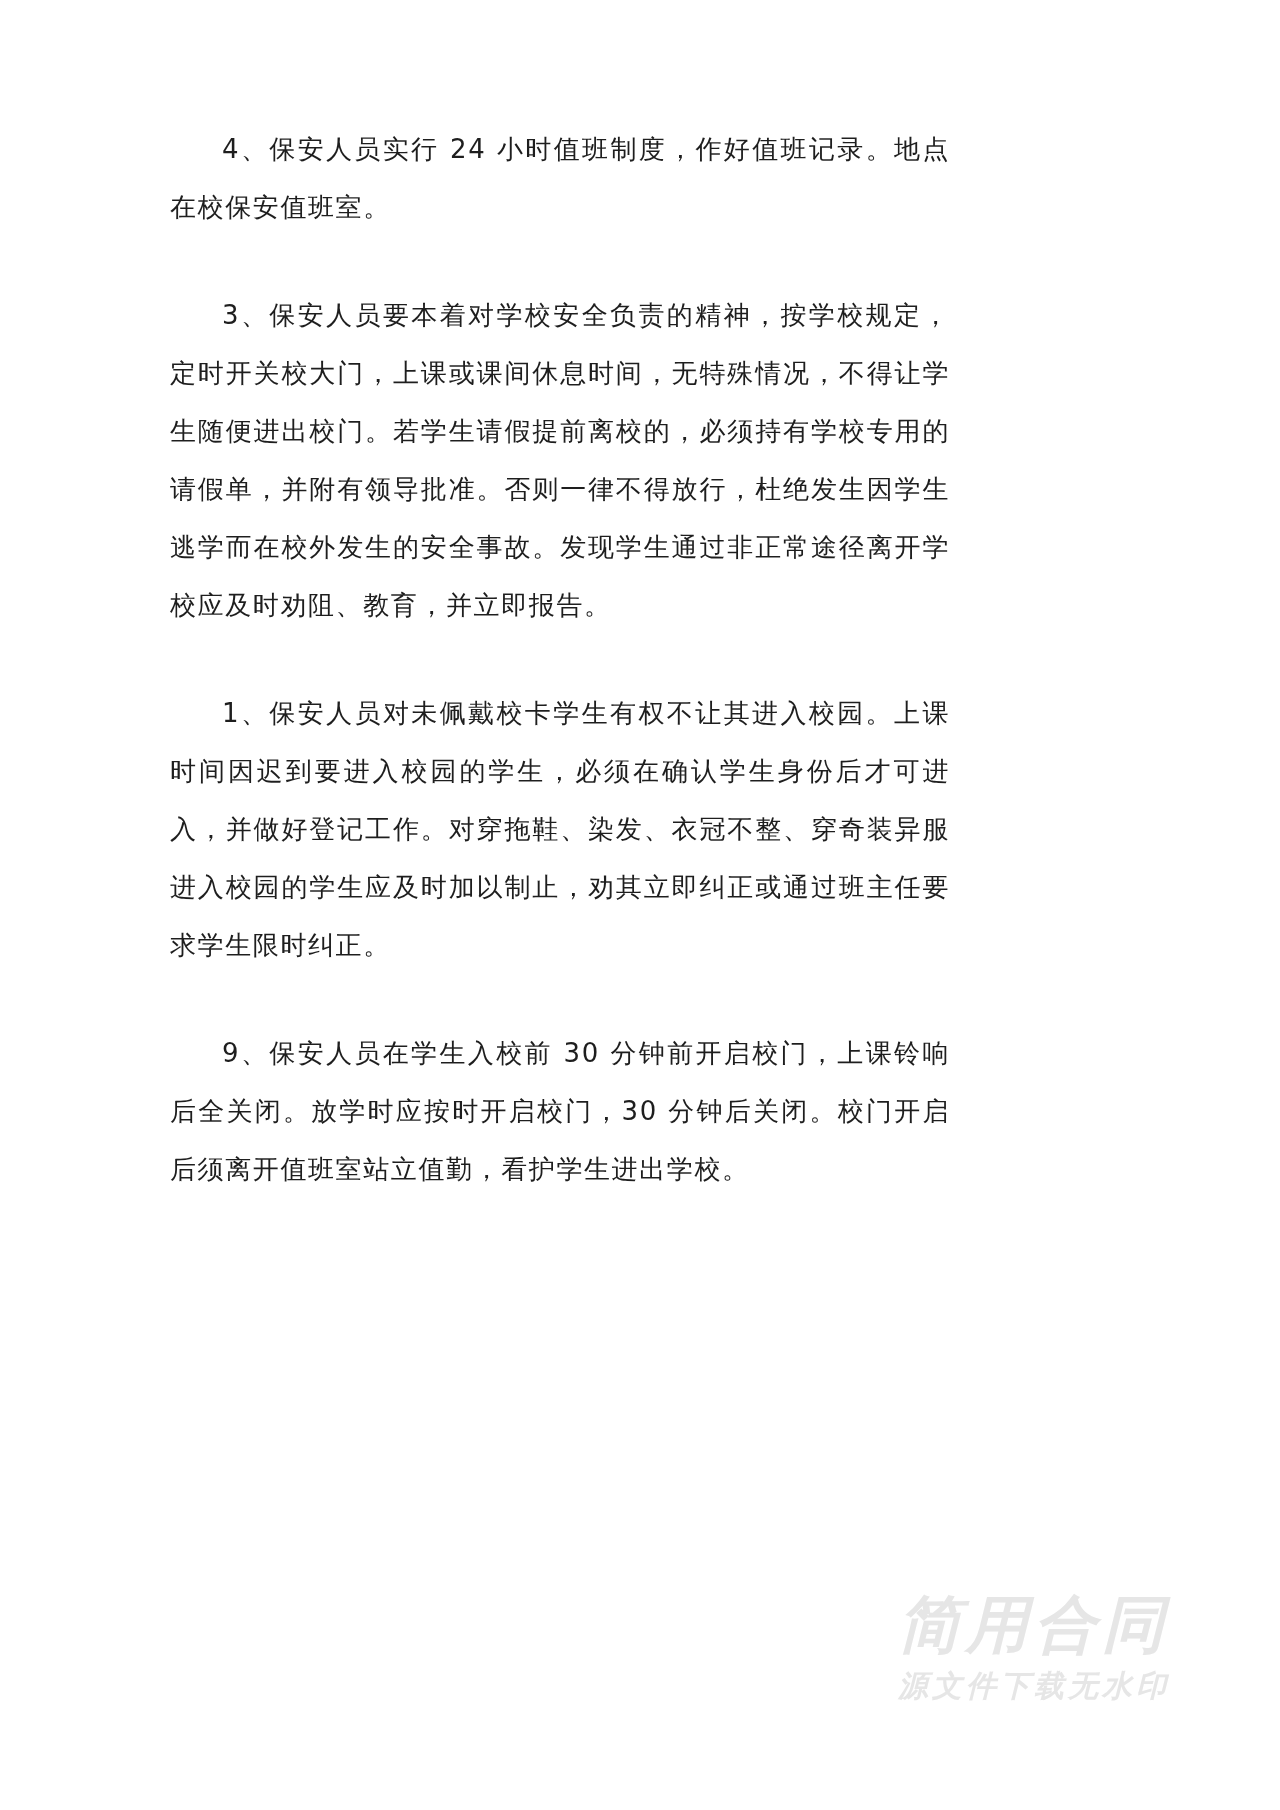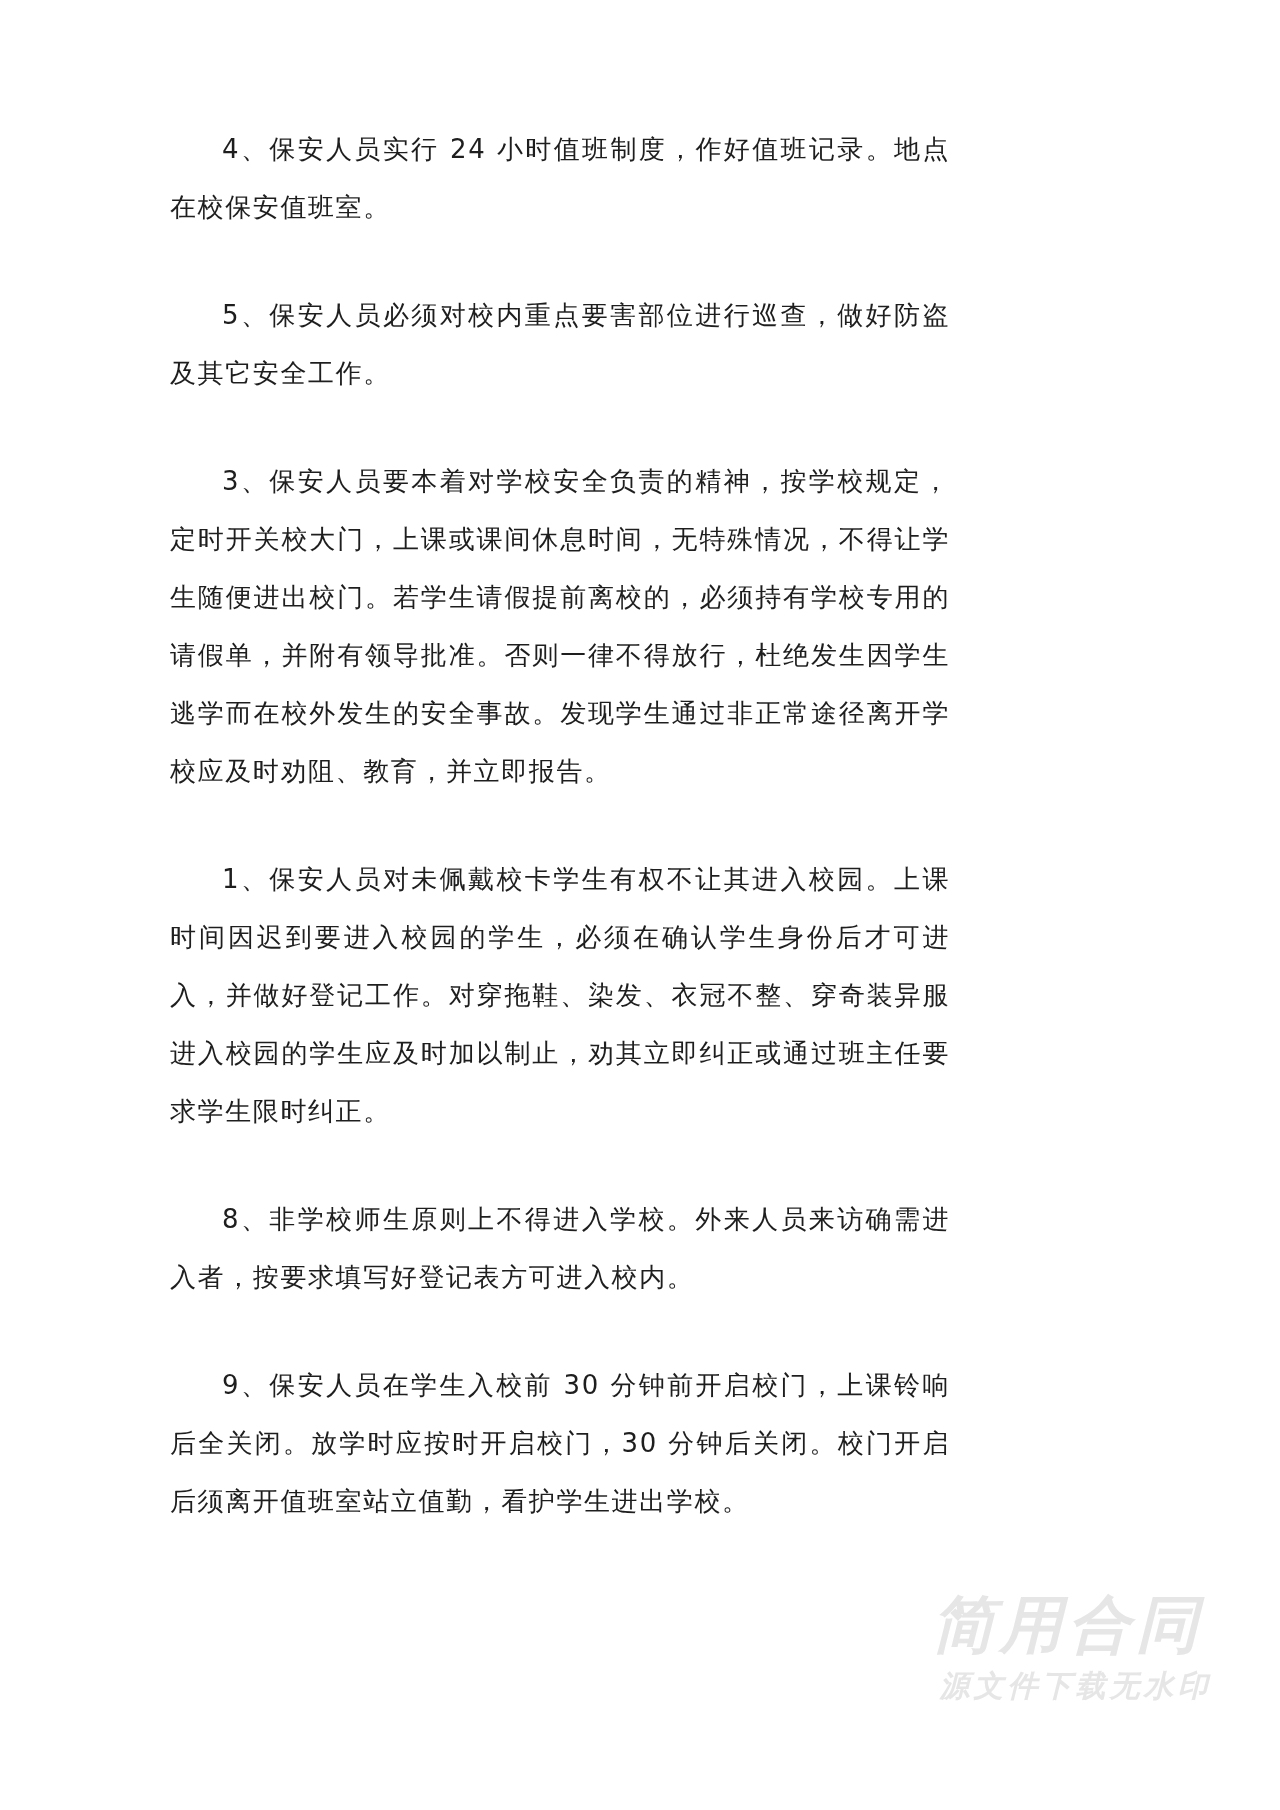--- a/index.html
+++ b/index.html
@@ -26,28 +26,28 @@
       font-size: 26px;
       line-height: 58px;
       letter-spacing: 1.6px;
       text-indent: 52px;
       text-align: justify;
       word-break: break-all;
     }
     .para:nth-of-type(1) { margin-bottom: 50px; }
     .watermark {
       position: absolute;
-      left: 908px;
+      left: 850px;
       top: 1590px;
       width: 320px;
       color: #e6e6e6;
       font-family: Liberation Serif, serif;
       font-weight: bold;
       font-style: italic;
-      text-align: center;
+      text-align: right;
       pointer-events: none;
       user-select: none;
     }
     .watermark .brand {
       display: block;
       font-size: 62px;
       line-height: 70px;
       letter-spacing: 6px;
     }
     .watermark .slogan {
@@ -57,23 +57,21 @@
       line-height: 36px;
       letter-spacing: 4px;
       margin-left: 15px;
     }
   </style>
 </head>
 <body>
 
 <div class="page">
   <p class="para">4、保安人员实行 24 小时值班制度，作好值班记录。地点在校保安值班室。</p>
-  <p class="para">5、保安人员必须对校内重点要害部位进行巡查，做好防盗及其它安全工作。</p>
   <p class="para">3、保安人员要本着对学校安全负责的精神，按学校规定，定时开关校大门，上课或课间休息时间，无特殊情况，不得让学生随便进出校门。若学生请假提前离校的，必须持有学校专用的请假单，并附有领导批准。否则一律不得放行，杜绝发生因学生逃学而在校外发生的安全事故。发现学生通过非正常途径离开学校应及时劝阻、教育，并立即报告。</p>
   <p class="para">1、保安人员对未佩戴校卡学生有权不让其进入校园。上课时间因迟到要进入校园的学生，必须在确认学生身份后才可进入，并做好登记工作。对穿拖鞋、染发、衣冠不整、穿奇装异服进入校园的学生应及时加以制止，劝其立即纠正或通过班主任要求学生限时纠正。</p>
-  <p class="para">8、非学校师生原则上不得进入学校。外来人员来访确需进入者，按要求填写好登记表方可进入校内。</p>
   <p class="para">9、保安人员在学生入校前 30 分钟前开启校门，上课铃响后全关闭。放学时应按时开启校门，30 分钟后关闭。校门开启后须离开值班室站立值勤，看护学生进出学校。</p>
 </div>
 
 <div class="watermark">
   <span class="brand">简用合同</span>
   <span class="slogan">源文件下载无水印</span>
 </div>
 
 </body></html>

